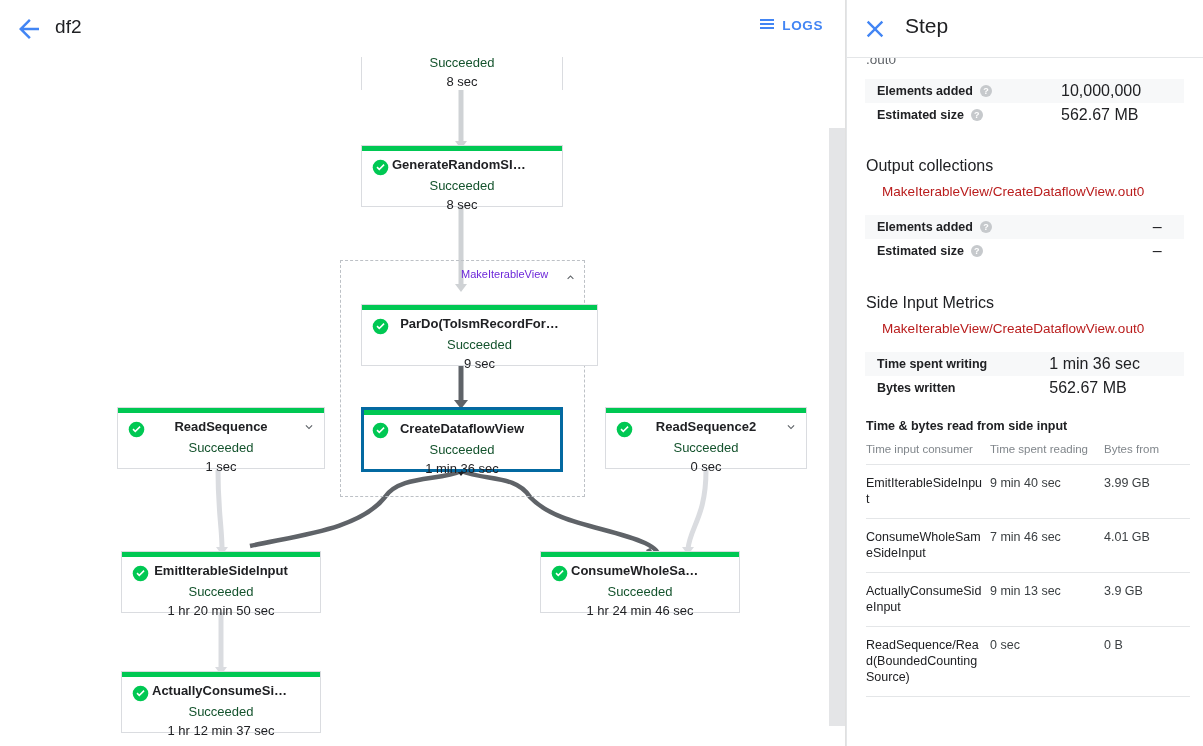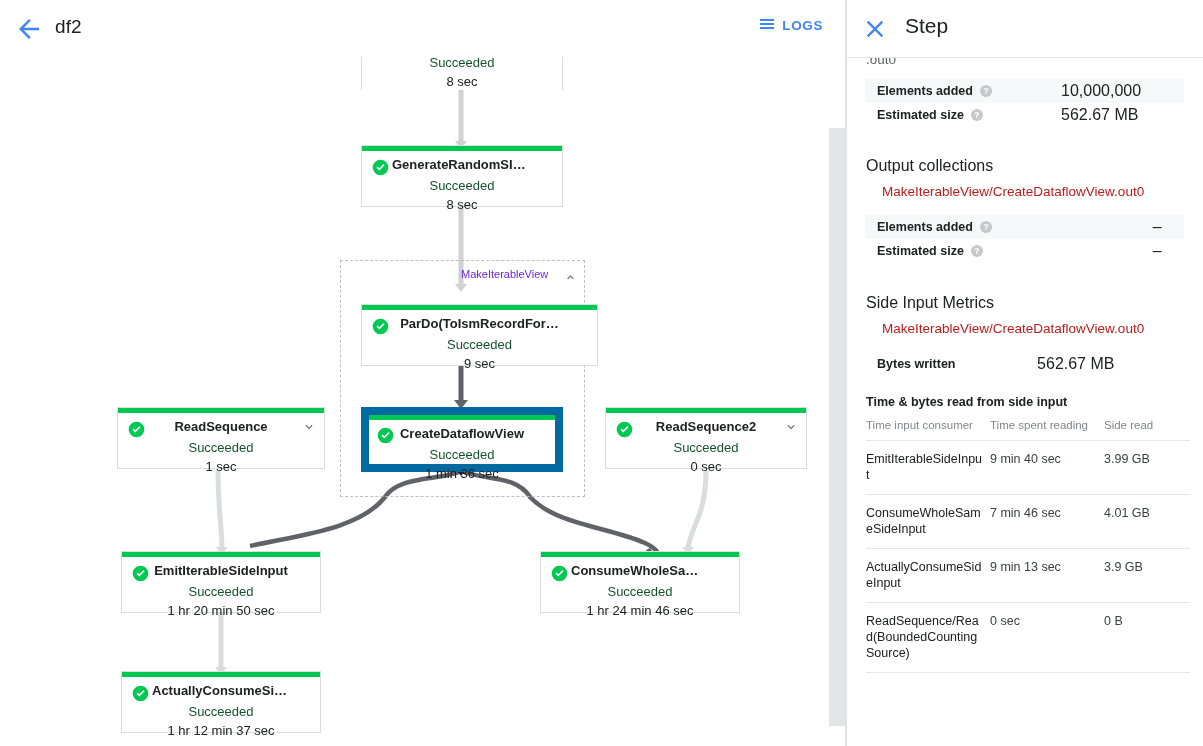--- a/index.html
+++ b/index.html
@@ -19,21 +19,21 @@
   .logs-btn{position:absolute;right:22px;top:17px;display:flex;align-items:center;gap:7px;cursor:pointer;color:#4285f4;}
   .logs-icon{display:block;}
   .logs-label{font-size:13.5px;font-weight:600;letter-spacing:.6px;color:#4285f4;}
 
   
   .graph{position:absolute;left:0;top:57px;width:845px;height:689px;overflow:hidden;background:#fff;}
   .edges{position:absolute;left:0;top:0;width:845px;height:689px;}
 
   .node{position:absolute;background:#fff;border:1px solid #dadce0;box-sizing:border-box;}
   .node .bar{position:absolute;left:0;top:0;right:0;height:5px;background:#00c853;}
-  .node.selected{border:8px solid #0369a1;}
+  .node.selected{border:3px solid #0369a1;}
   .node.selected .bar{height:5px;}
   .node .check{position:absolute;left:10px;top:13px;width:17px;height:17px;}
   .node.selected .check{left:8px;top:12px;}
   .node .title{position:absolute;left:0;right:0;top:11px;text-align:center;font-size:13px;font-weight:700;color:#202124;
     white-space:nowrap;overflow:hidden;text-overflow:ellipsis;padding:0 30px;box-sizing:border-box;}
   .node .status{position:absolute;left:0;right:0;top:32px;text-align:center;font-size:13px;color:#14532d;}
   .node .dur{position:absolute;left:0;right:0;top:51px;text-align:center;font-size:13px;color:#202124;}
   .node .chev{position:absolute;right:8px;top:12px;width:14px;height:14px;cursor:pointer;}
 
   .node-clip{position:absolute;overflow:hidden;}
@@ -290,35 +290,39 @@
           <td class="kv-val">–</td>
         </tr>
       </tbody>
         </table>
 
       <div class="sec-title" style="margin-top:31px;">Side Input Metrics</div>
       <div class="sec-sub" style="margin-top:9px;">MakeIterableView/CreateDataflowView.out0</div>
 
       <table class="kv-table" style="margin-top:13px;">
         <tbody>
+            <tr class="kv-row alt">
+          <td class="kv-key">Time spent writing</td>
+          <td class="kv-val">1 min 36 sec</td>
+        </tr>
         <tr class="kv-row">
           <td class="kv-key">Bytes written</td>
           <td class="kv-val">562.67 MB</td>
         </tr>
       </tbody>
         </table>
 
       <div class="sub-title" style="margin-top:19px;">Time &amp; bytes read from side input</div>
 
       <table class="si-table" style="margin-top:5px;">
         <thead>
           <tr>
             <th class="si-c1">Time input consumer</th>
             <th class="si-c2">Time spent reading</th>
-            <th class="si-c3">Side read</th>
+            <th class="si-c3">Bytes from</th>
           </tr>
         </thead>
         <tbody>
           <tr>
             <td class="c1">EmitIterableSideInput</td>
             <td>9 min 40 sec</td>
             <td>3.99 GB</td>
           </tr>
           <tr>
             <td class="c1">ConsumeWholeSameSideInput</td>

